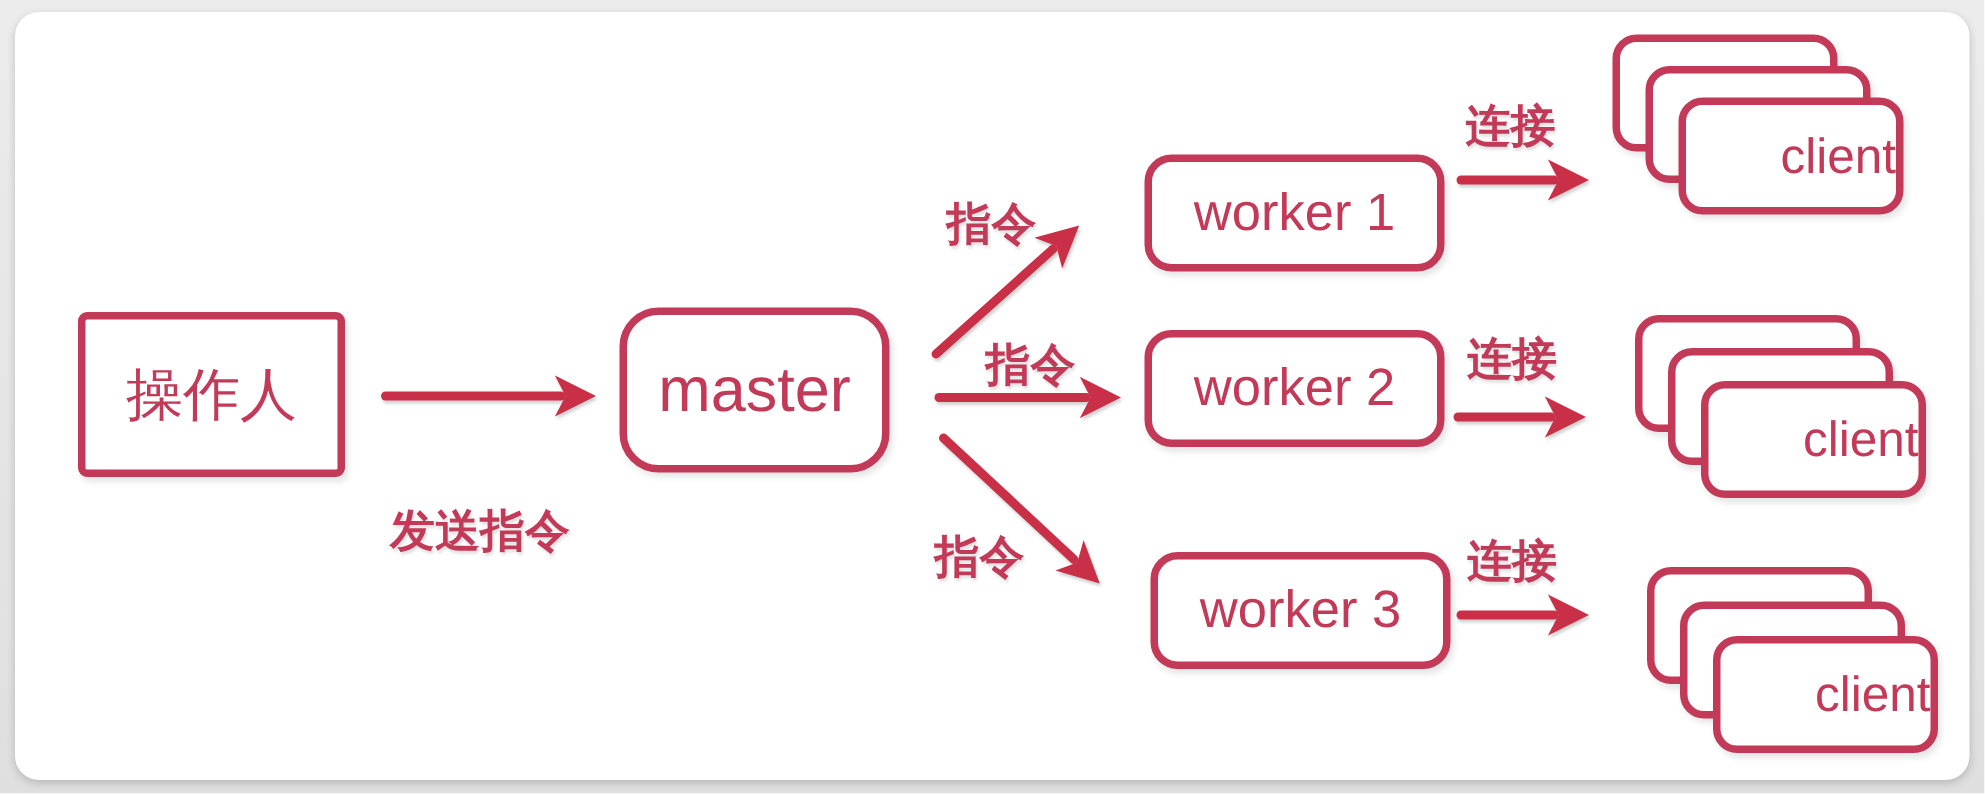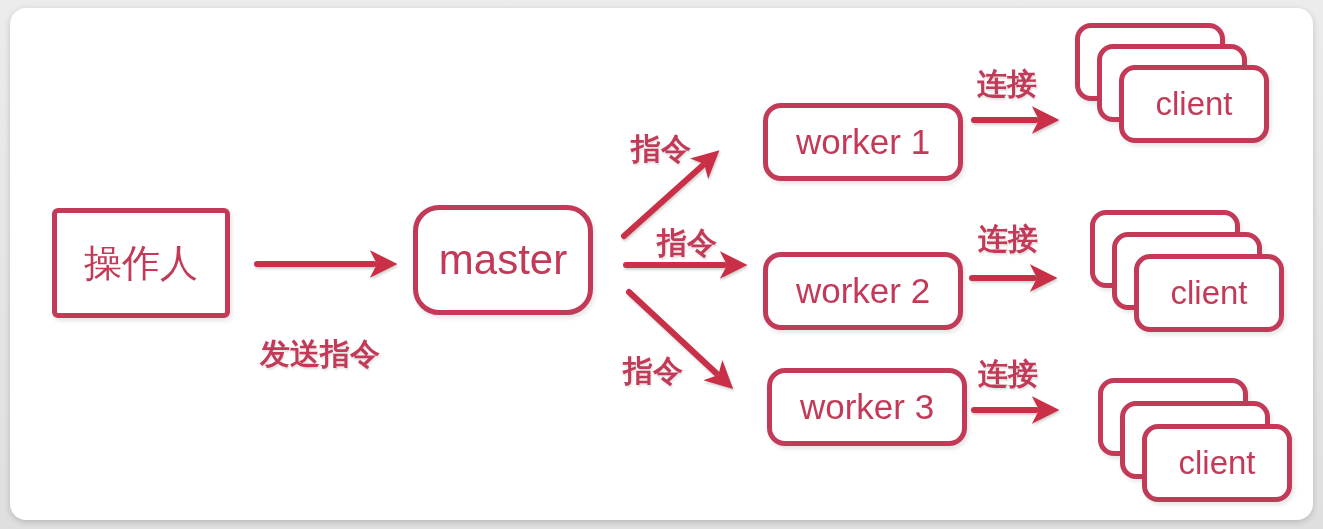--- a/index.html
+++ b/index.html
@@ -26,21 +26,21 @@
     box-sizing:border-box;
   }
   .big{width:178px;height:110px;border-radius:6px;font-size:38px;}
   .master{width:180px;height:110px;border-radius:26px;font-size:42px;}
   .worker{width:200px;height:78px;border-radius:18px;font-size:35px;}
   .ccard{
     position:absolute;width:150px;height:78px;border-radius:16px;
     border:5px solid var(--accent,#c23a57);
     background:var(--canvas-bg,#ffffff);
     box-sizing:border-box;
-    display:flex;align-items:center;justify-content:center;
+    display:flex;align-items:center;justify-content:flex-end;
     color:var(--accent,#c23a57);font-size:33px;
     box-shadow:2px 3px 4px rgba(0,0,0,.10);
   }
   .edge-label{
     position:absolute;
     color:var(--accent,#c23a57);
     font-size:30px;font-weight:700;
     white-space:nowrap;
     text-shadow:1px 2px 2px rgba(0,0,0,.12);
   }
@@ -78,21 +78,21 @@
     <span>操作人</span>
   </div>
 
   <div class="node master" style="left:413px;top:205px;text-align:right;">
     <span>master</span>
   </div>
 
   <div class="node worker" style="left:763px;top:87px;margin-top:16px;">
     <span>worker 1</span>
   </div>
-  <div class="node worker" style="left:763px;top:252px;">
+  <div class="node worker" style="left:763px;top:220px;">
     <span>worker 2</span>
   </div>
   <div class="node worker" style="left:767px;top:368px;">
     <span>worker 3</span>
   </div>
 
   <div>
     <div class="ccard" style="left:1075px;top:23px;"></div>
     <div class="ccard" style="left:1097px;top:44px;"></div>
     <div class="ccard" style="left:1119px;top:65px;">

